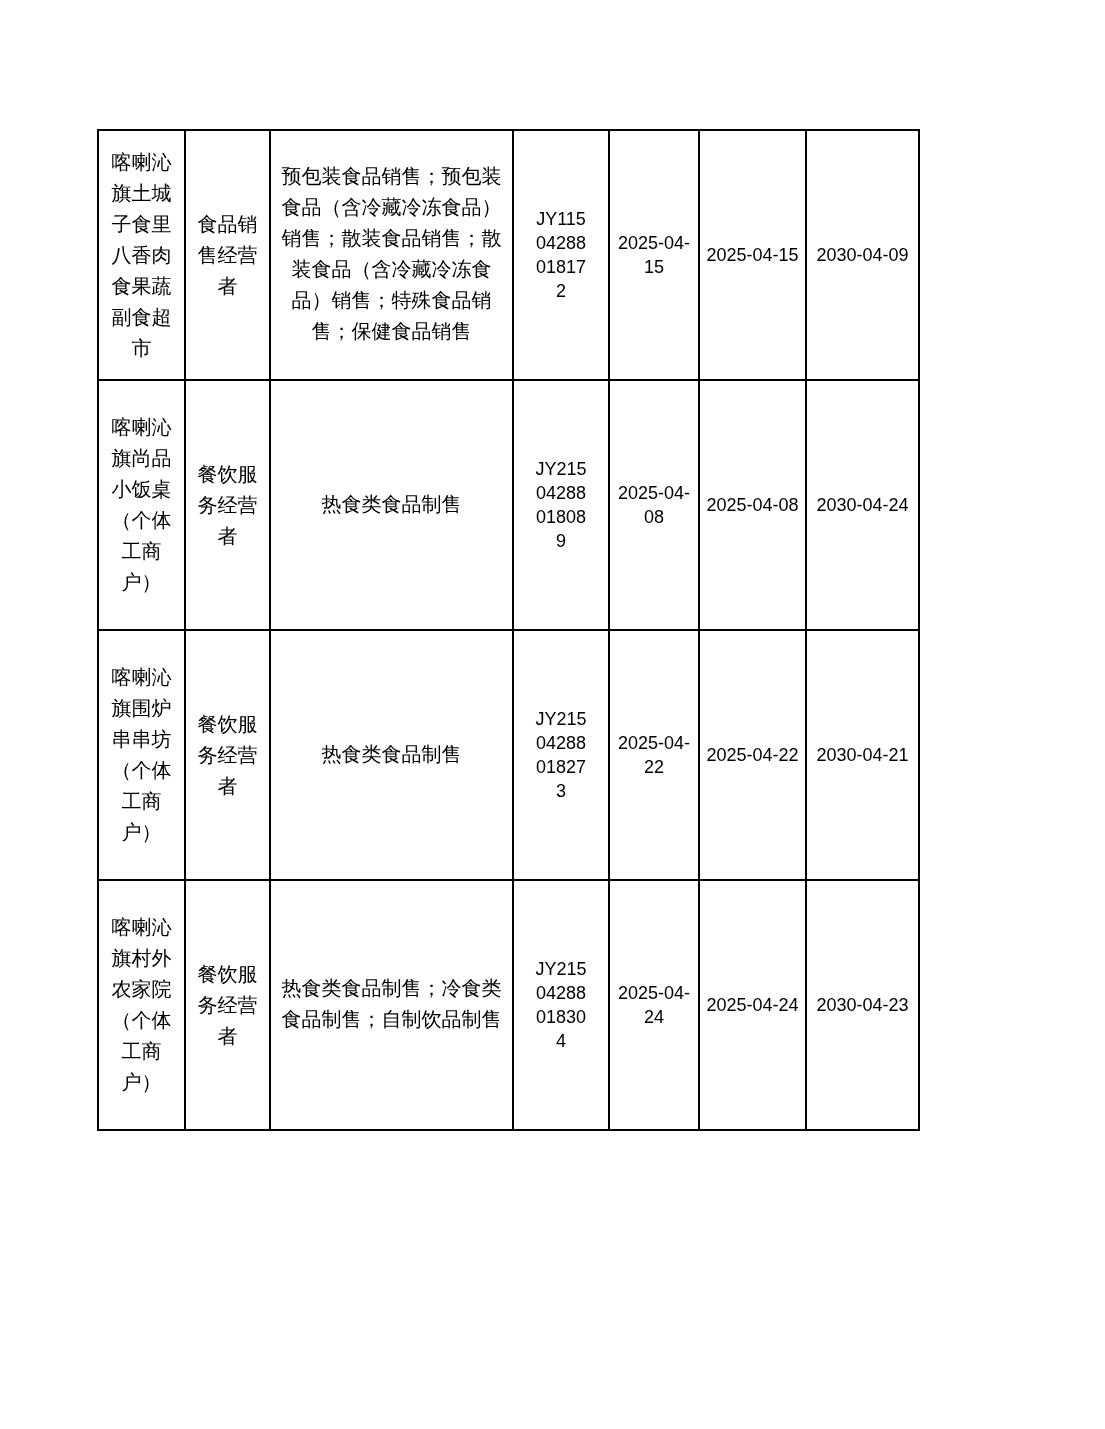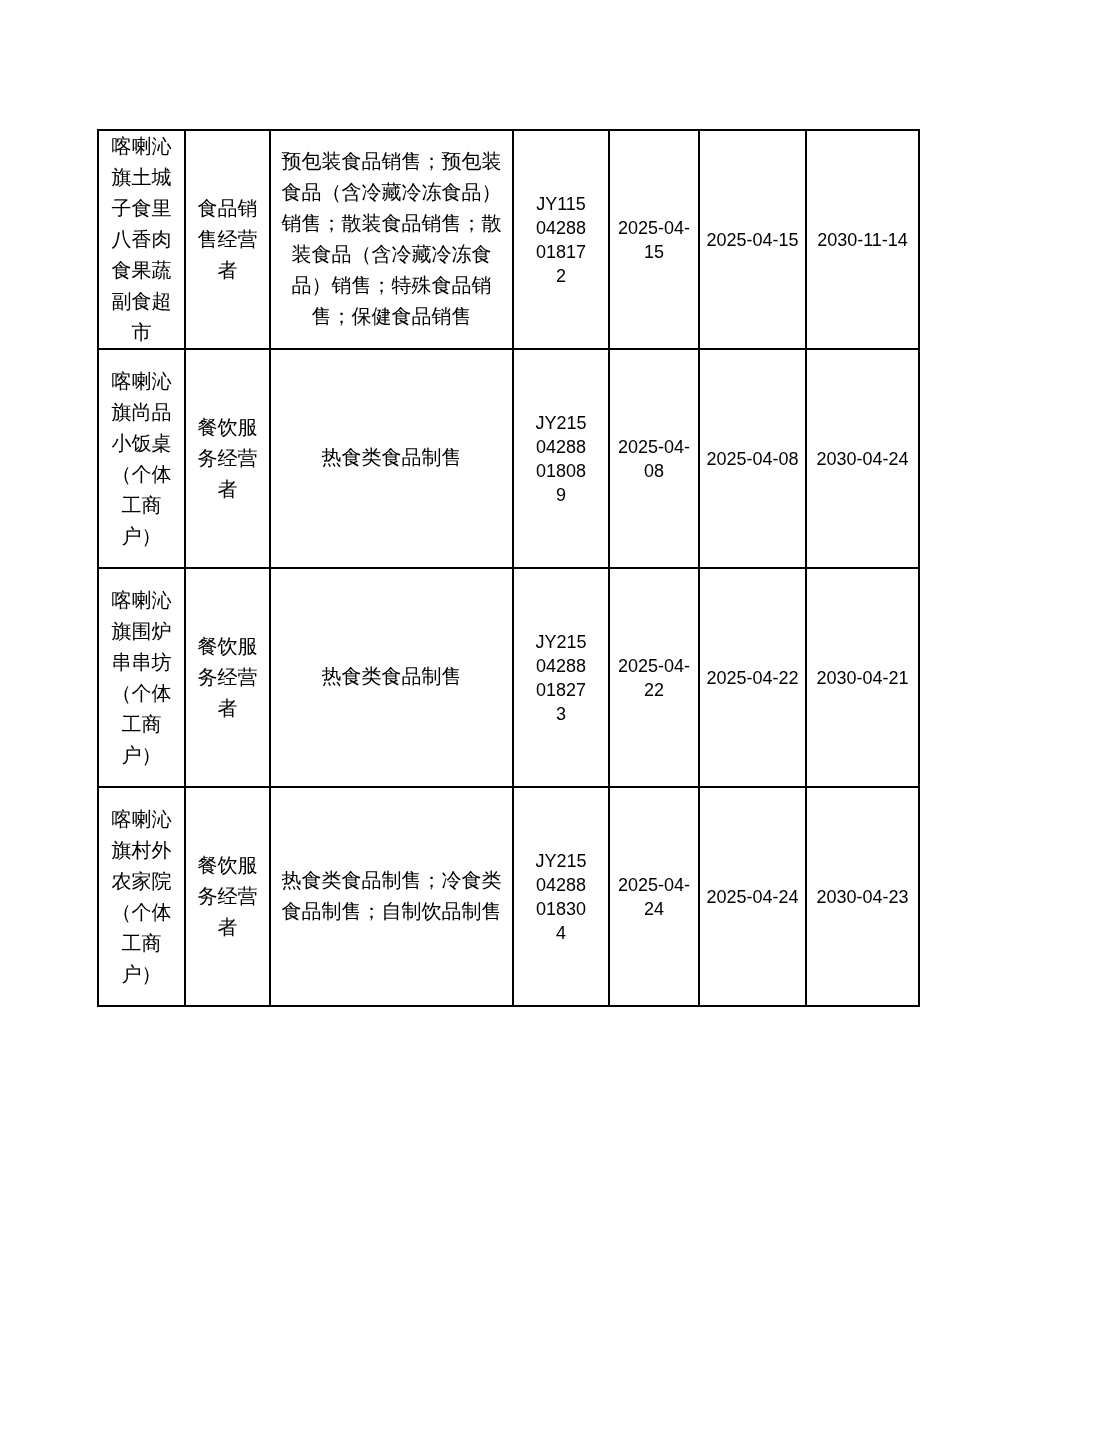--- a/index.html
+++ b/index.html
@@ -16,21 +16,21 @@
     color: #000000;
   }
   table.license-table {
     position: absolute;
     left: 97px;
     top: 129px;
     border-collapse: collapse;
     table-layout: fixed;
   }
   table.license-table tr {
-    height: 219px;
+    height: 250px;
   }
   table.license-table td {
     border: 2px solid #000000;
     vertical-align: middle;
     text-align: center;
     overflow: hidden;
     color: #000000;
   }
   
   .c-zh {
@@ -79,21 +79,21 @@
       <col style="width:113px">
     </colgroup>
     <tbody>
       <tr>
         <td class="c-zh c-name">喀喇沁旗土城子食里八香肉食果蔬副食超市</td>
         <td class="c-zh c-type">食品销售经营者</td>
         <td class="c-zh c-scope">预包装食品销售；预包装食品（含冷藏冷冻食品）销售；散装食品销售；散装食品（含冷藏冷冻食品）销售；特殊食品销售；保健食品销售</td>
         <td class="c-num c-license">JY11504288018172</td>
         <td class="c-num c-date">2025-04-15</td>
         <td class="c-num c-date">2025-04-15</td>
-        <td class="c-num c-date">2030-11-14</td>
+        <td class="c-num c-date">2030-04-09</td>
       </tr>
       <tr>
         <td class="c-zh c-name">喀喇沁旗尚品小饭桌（个体工商户）</td>
         <td class="c-zh c-type">餐饮服务经营者</td>
         <td class="c-zh c-scope">热食类食品制售</td>
         <td class="c-num c-license">JY21504288018089</td>
         <td class="c-num c-date">2025-04-08</td>
         <td class="c-num c-date">2025-04-08</td>
         <td class="c-num c-date">2030-04-24</td>
       </tr>

